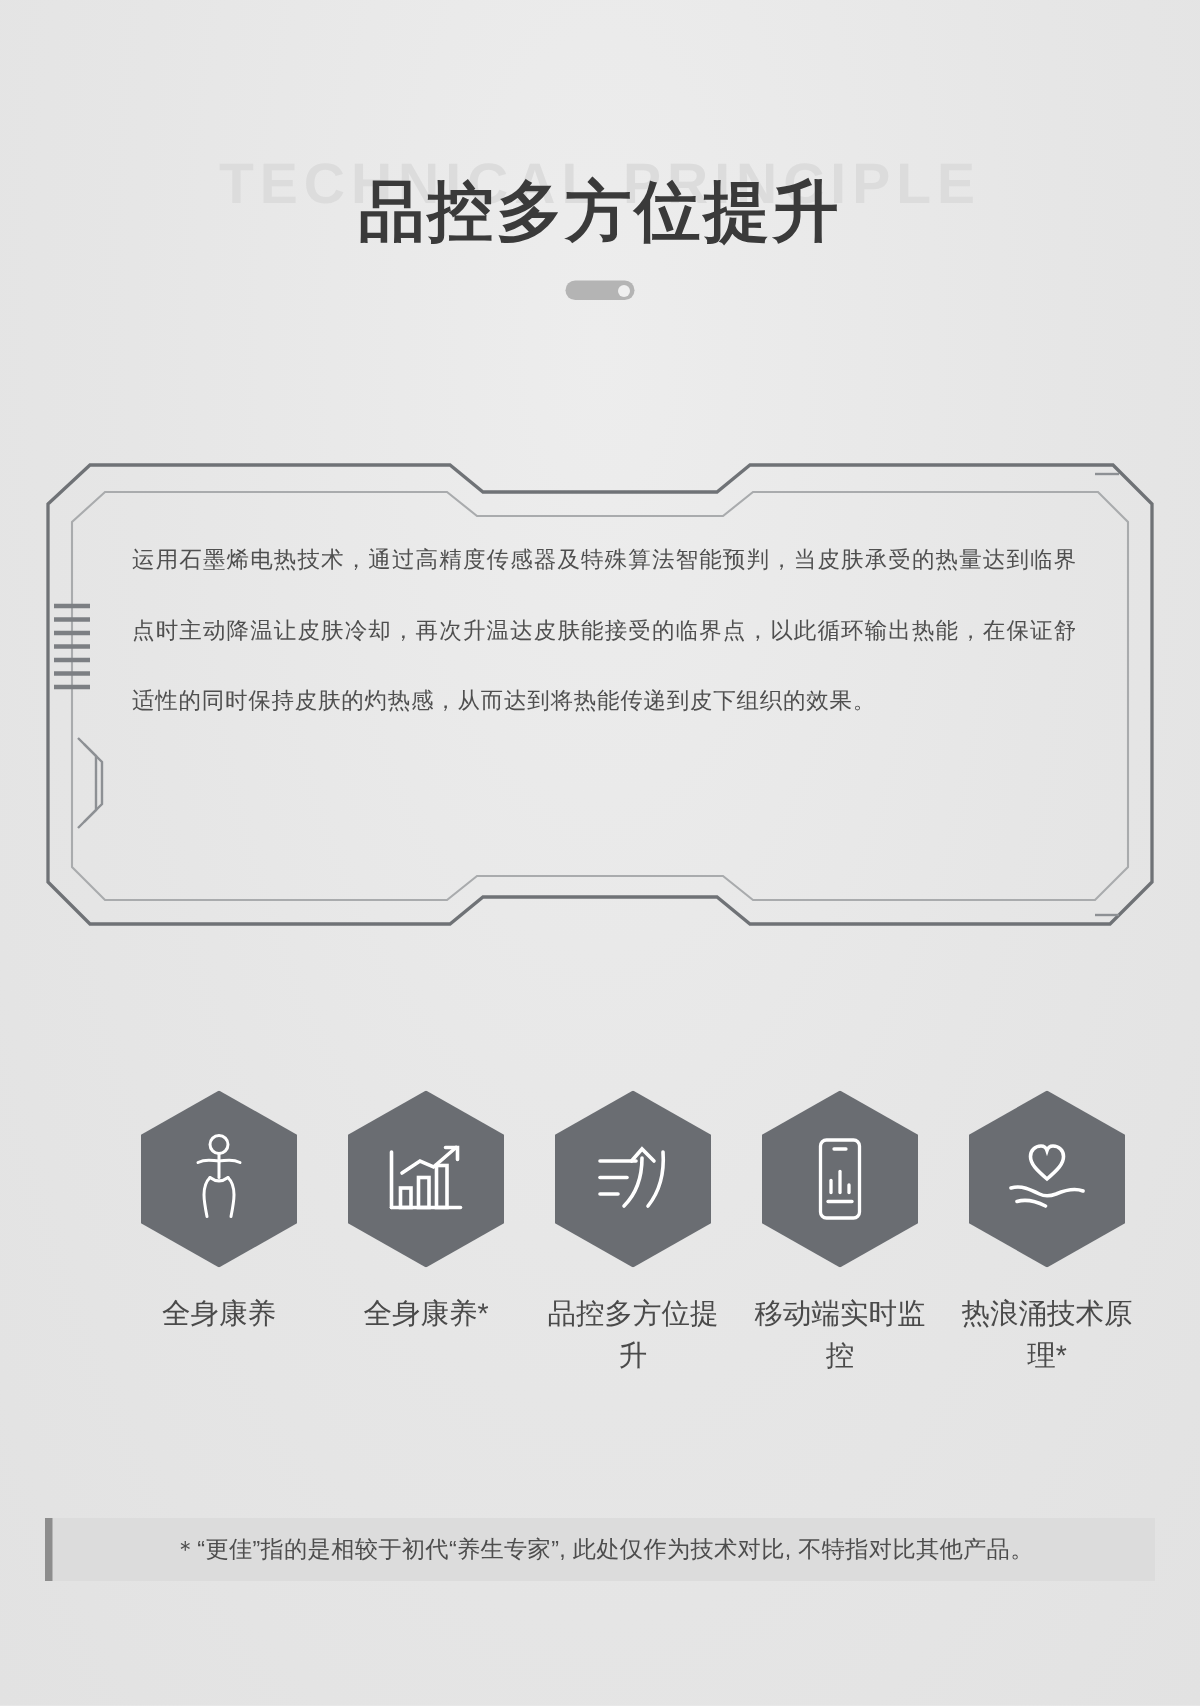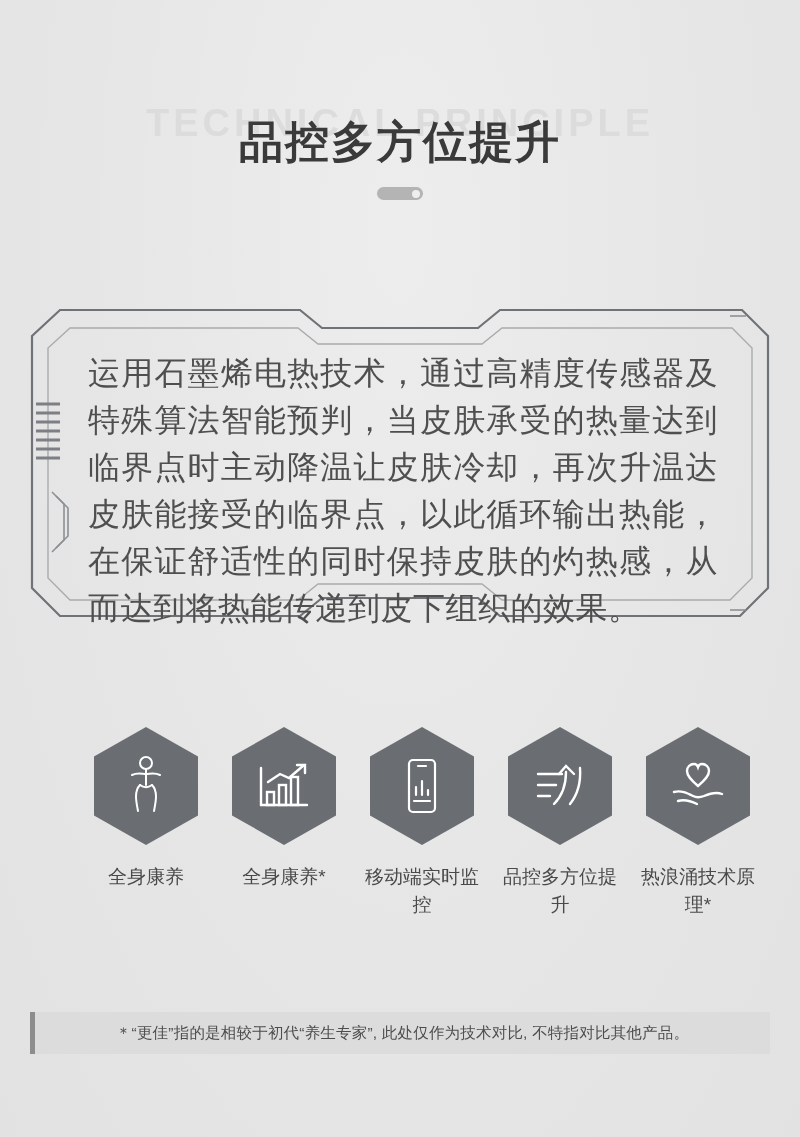--- a/index.html
+++ b/index.html
@@ -84,21 +84,21 @@
   .frame-wrap svg {
     position: absolute;
     top: 0;
     left: 0;
   }
   .frame-text {
     position: absolute;
     top: 54px;
     left: 58px;
     width: 630px;
-    font-size: 32px;
+    font-size: 15px;
     line-height: 47px;
     color: #4f4f4f;
     letter-spacing: 0.5px;
     text-align: justify;
   }
 
   
   .features {
     position: absolute;
     top: 727px;
@@ -226,48 +226,48 @@
           <rect x="35" y="17" width="7" height="28"></rect>
           <path d="M12 22 L24 14 L33 18 L48 5"></path>
           <path d="M41 5 L49 5 L49 13"></path>
         </svg>
       </div>
       <div class="feature-label">全身康养*</div>
     </div>
 
     <div class="feature">
       <div class="hex">
+        <svg width="56" height="52" viewBox="0 0 56 52" fill="none" stroke="#ffffff" stroke-width="2.4" stroke-linecap="round">
+          <path d="M6 14 L30 14"></path>
+          <path d="M6 25 L24 25"></path>
+          <path d="M6 36 L18 36"></path>
+          <path d="M22 44 C30 36 34 26 34 12"></path>
+          <path d="M27 14 L34 6 L42 14"></path>
+          <path d="M38 44 C46 34 49 22 48 8"></path>
+        </svg>
+      </div>
+      <div class="feature-label">品控多方位提升</div>
+    </div>
+
+    <div class="feature">
+      <div class="hex">
         <svg width="38" height="58" viewBox="0 0 38 58" fill="none" stroke="#ffffff" stroke-width="2.2" stroke-linecap="round">
           <rect x="6" y="3" width="26" height="52" rx="4"></rect>
           <line x1="15" y1="9" x2="23" y2="9"></line>
           <line x1="13" y1="38" x2="13" y2="30"></line>
           <line x1="19" y1="38" x2="19" y2="24"></line>
           <line x1="25" y1="38" x2="25" y2="33"></line>
           <line x1="11" y1="44" x2="27" y2="44"></line>
         </svg>
       </div>
       <div class="feature-label">移动端实时监控</div>
     </div>
 
     <div class="feature">
       <div class="hex">
-        <svg width="56" height="52" viewBox="0 0 56 52" fill="none" stroke="#ffffff" stroke-width="2.4" stroke-linecap="round">
-          <path d="M6 14 L30 14"></path>
-          <path d="M6 25 L24 25"></path>
-          <path d="M6 36 L18 36"></path>
-          <path d="M22 44 C30 36 34 26 34 12"></path>
-          <path d="M27 14 L34 6 L42 14"></path>
-          <path d="M38 44 C46 34 49 22 48 8"></path>
-        </svg>
-      </div>
-      <div class="feature-label">品控多方位提升</div>
-    </div>
-
-    <div class="feature">
-      <div class="hex">
         <svg width="58" height="52" viewBox="0 0 58 52" fill="none" stroke="#ffffff" stroke-width="2.4" stroke-linecap="round">
           <path d="M29 26 C22 20 18 16 18 11 C18 7 21 4 25 4 C27 4 28.5 5.5 29 7 C29.5 5.5 31 4 33 4 C37 4 40 7 40 11 C40 16 36 20 29 26 Z"></path>
           <path d="M5 32 C12 30 18 33 24 36 C27 37.5 31 37.5 35 36 C42 33 48 32 53 34"></path>
           <path d="M9 41 C16 39 22 41 28 44"></path>
         </svg>
       </div>
       <div class="feature-label">热浪涌技术原理*</div>
     </div>
 
   </div>

